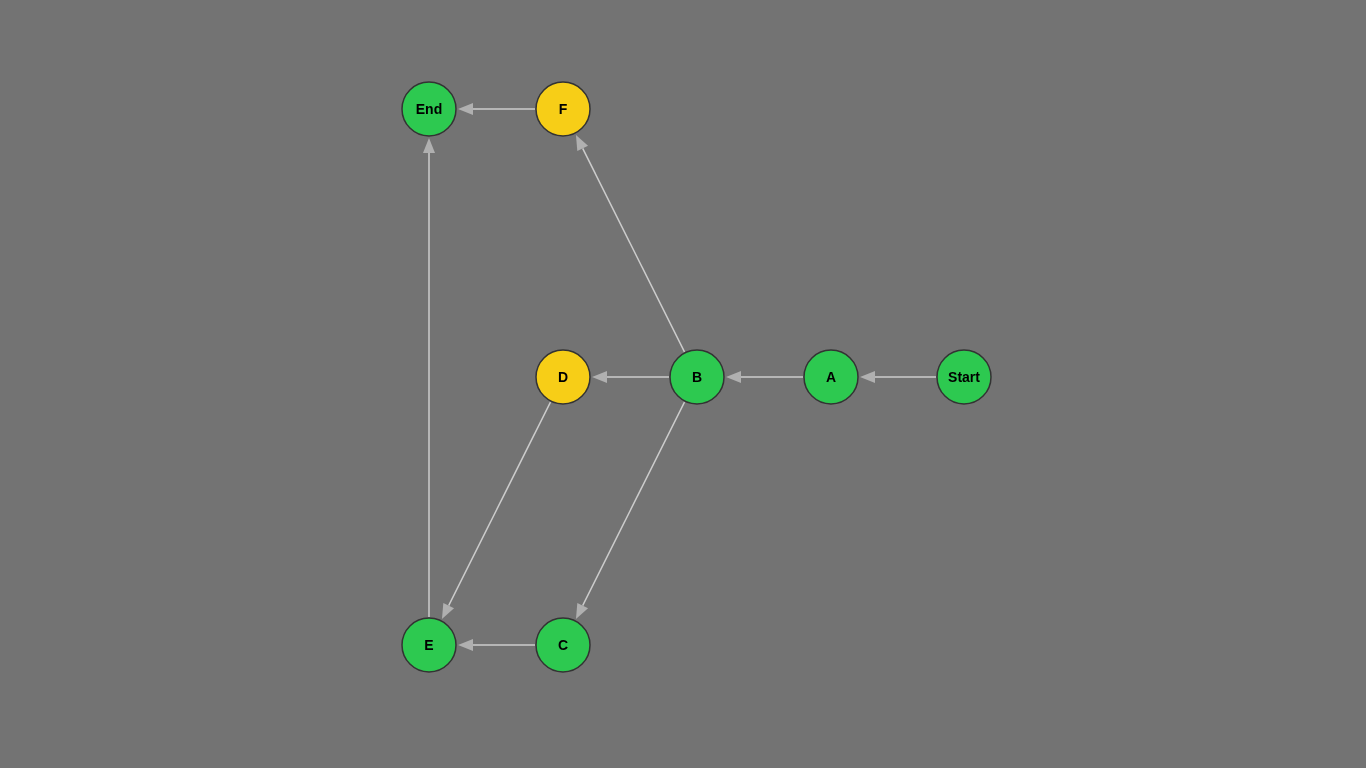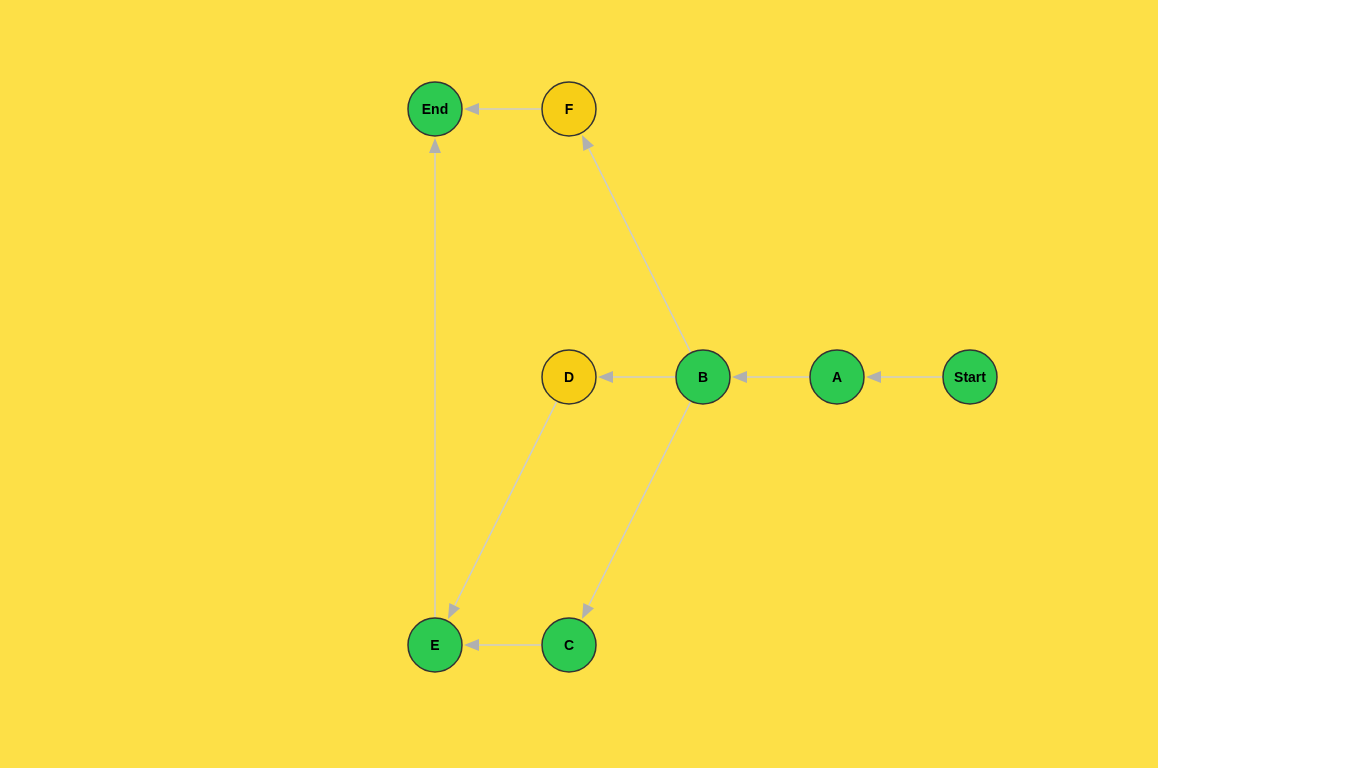--- a/index.html
+++ b/index.html
@@ -3,25 +3,24 @@
 <meta charset="utf-8">
 <style>
   html, body {
     margin: 0;
     padding: 0;
     background: #ffffff;
     font-family: "Liberation Sans", sans-serif;
   }
   #stage {
     position: relative;
-    width: 1152px;
+    width: 1366px;
     height: 768px;
-    background: #fde047;
+    background: #737373;
     overflow: hidden;
-    padding-left: 6px;
   }
   svg { display: block; }
   .node-circle {
     stroke-width: 1.5;
     cursor: pointer;
   }
   .node-label {
     font-family: "Liberation Sans", sans-serif;
     font-weight: bold;
     font-size: 14px;

